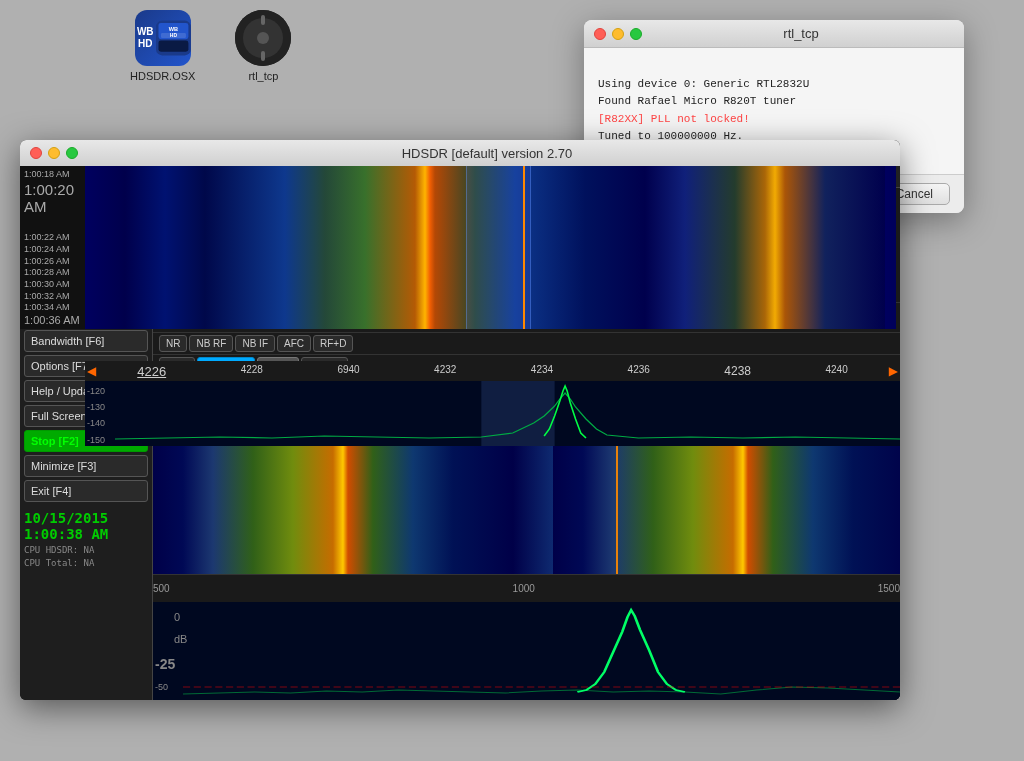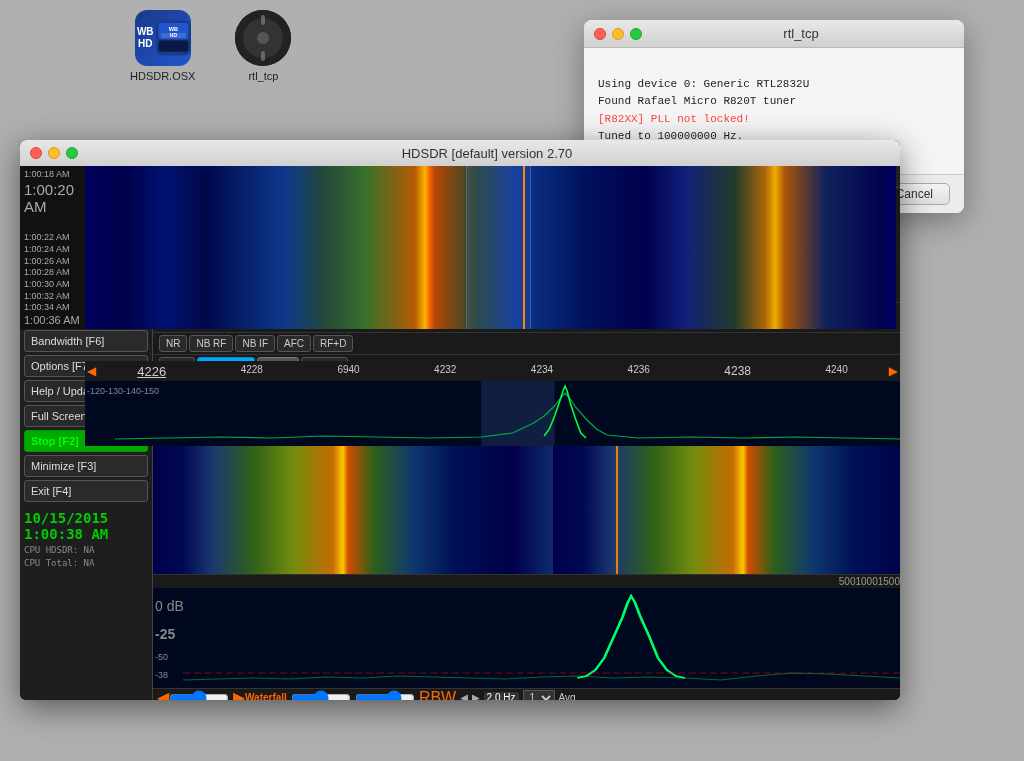--- a/index.html
+++ b/index.html
@@ -341,24 +341,24 @@
 
     .rbw-value {
       color: #fff;
       font-size: 10px;
       background: #333;
       padding: 0 3px;
       border-radius: 2px;
     }
 
     .right-freq-axis {
-      height: 14px;
+      height: 28px;
       background: #1a1a1a;
       display: flex;
-      justify-content: flex-end;
+      justify-content: space-between;
       align-items: center;
       border-top: 1px solid #333;
     }
 
     .right-freq-tick {
       color: #999;
       font-size: 10px;
     }
 
     
@@ -690,21 +690,21 @@
 
           <div class="right-freq-axis">
             <span class="right-freq-tick">500</span>
             <span class="right-freq-tick">1000</span>
             <span class="right-freq-tick">1500</span>
           </div>
 
           <div style="flex:1; position:relative; background:#000820; overflow:hidden; min-height:100px;">
 
             <div class="db-axis" style="position:absolute; left:2px; top:4px; display:flex; flex-direction:column; gap:0; z-index:2;">
-              <span style="color:#888; font-size:14px; line-height:2.0;">0 dB</span>
+              <span style="color:#888; font-size:11px; line-height:2.0;margin-left:19px;">0 dB</span>
               <span style="color:#888; font-size:14px; line-height:2.0;font-weight:bold;">-25</span>
               <span style="color:#888; font-size:9px; line-height:2.0;">-50</span>
               <span style="color:#888; font-size:9px; line-height:2.0;">-38</span>
               <span style="color:#888; font-size:9px; line-height:2.0;">-100</span>
               <span style="color:#888; font-size:9px; line-height:2.0;">-125</span>
 
             </div>
 
             <svg style="position:absolute; top:0; left:30px; right:0; width:calc(100% - 30px); height:100%;" viewBox="0 0 400 100" preserveAspectRatio="none">
 
@@ -773,21 +773,21 @@
         <span style="color:#ccc; font-size:10px;">4234</span>
         <span style="color:#ccc; font-size:10px;">4236</span>
         <span style="color:#ccc; font-size:12px;">4238</span>
         <span style="color:#ccc; font-size:10px;">4240</span>
       </div>
       <span style="position:absolute; right:2px; color:#f60; font-size:12px;">▶</span>
     </div>
 
     <div style="position:absolute; top:241px; left:65px; right:0; height:65px; background:#000820; z-index:2; overflow:hidden;">
 
-      <div style="position:absolute; left:2px; top:2px; display:flex; gap:0; z-index:3;">
+      <div style="position:absolute; left:2px; top:2px; display:flex; flex-direction:column; gap:0; z-index:3;">
         <span style="color:#888; font-size:9px; line-height:1.8;">-120</span>
         <span style="color:#888; font-size:9px; line-height:1.8;">-130</span>
         <span style="color:#888; font-size:9px; line-height:1.8;">-140</span>
         <span style="color:#888; font-size:9px; line-height:1.8;">-150</span>
       </div>
       <svg style="position:absolute; top:0; left:30px; width:calc(100% - 30px); height:100%;" viewBox="0 0 750 65" preserveAspectRatio="none">
         <rect width="750" height="65" fill="#000820"></rect>
 
         <rect x="350" y="0" width="70" height="65" fill="rgba(80,120,200,0.2)"></rect>
 

